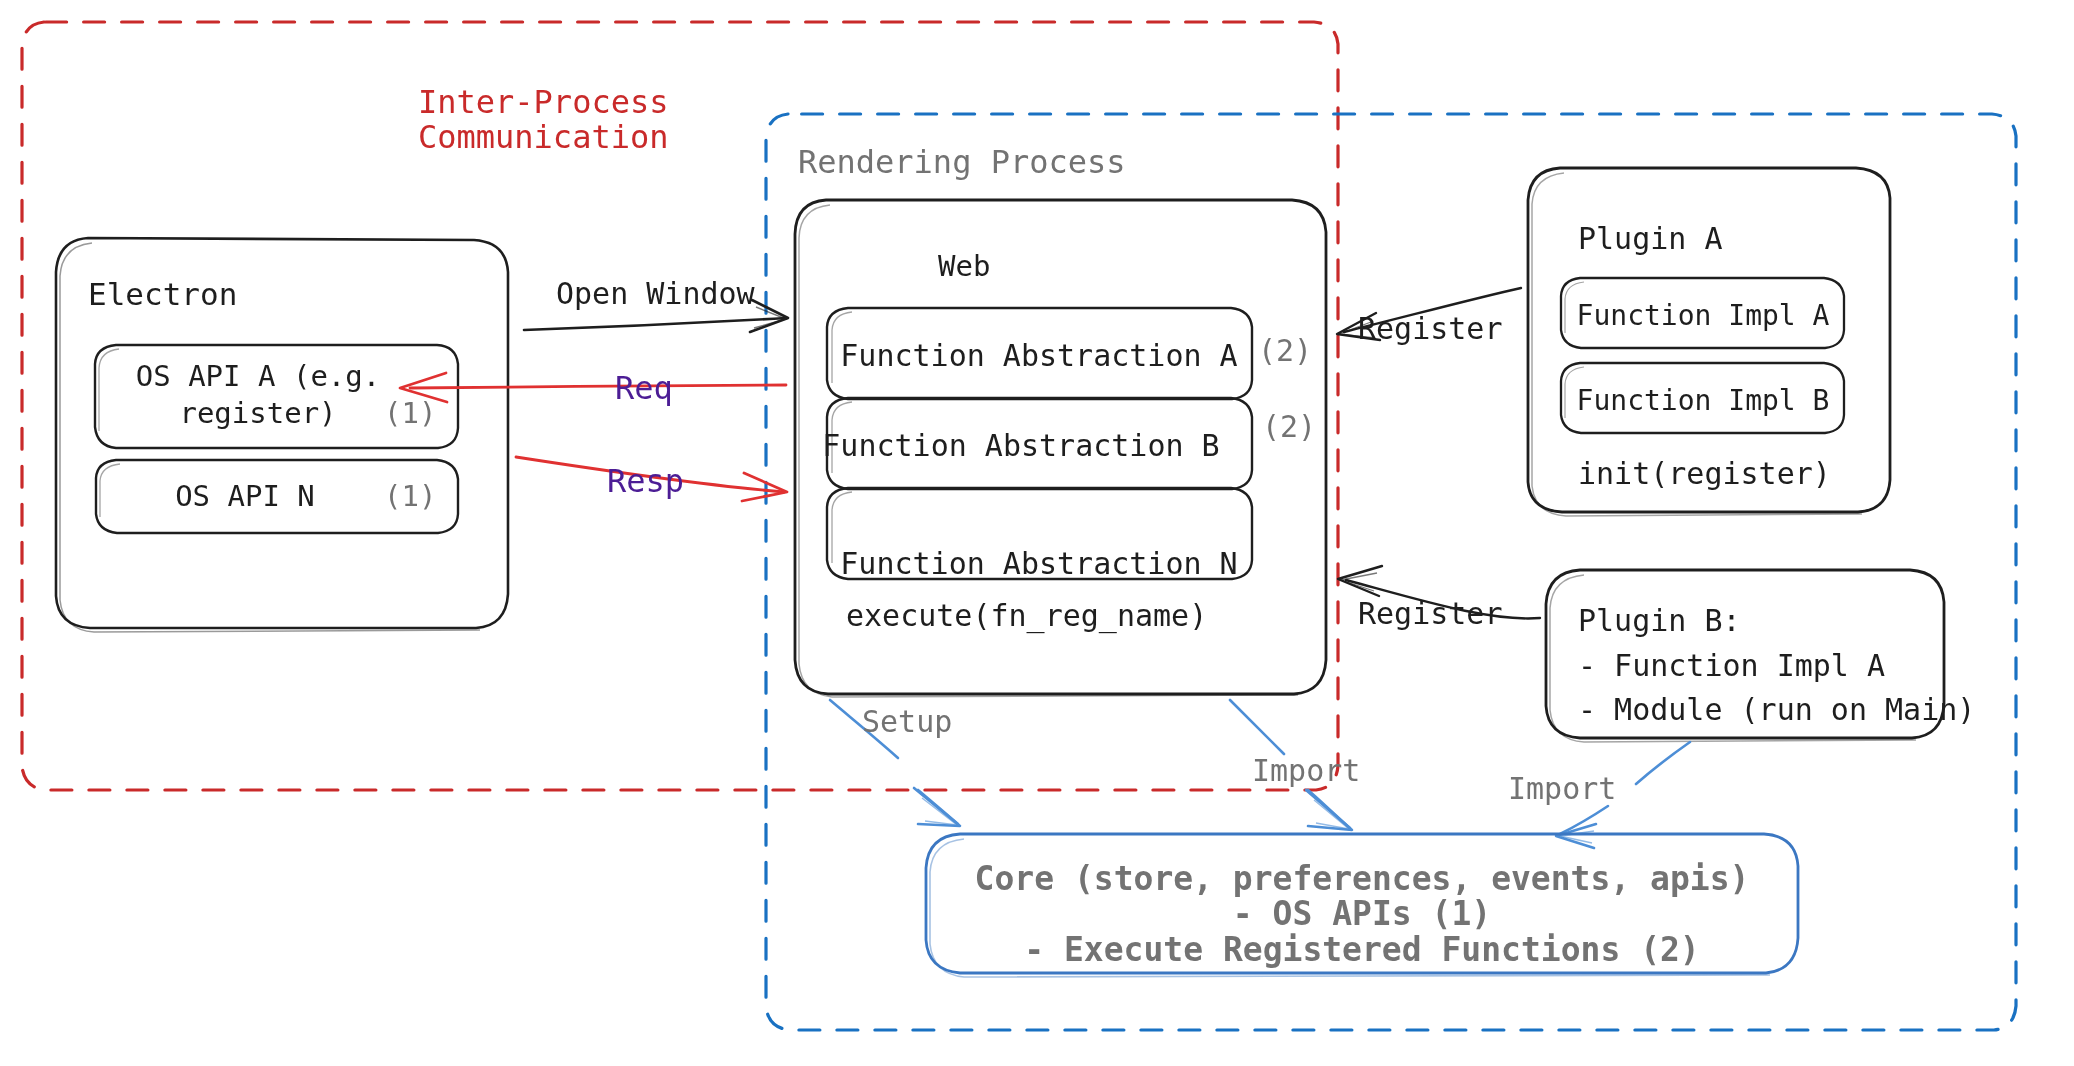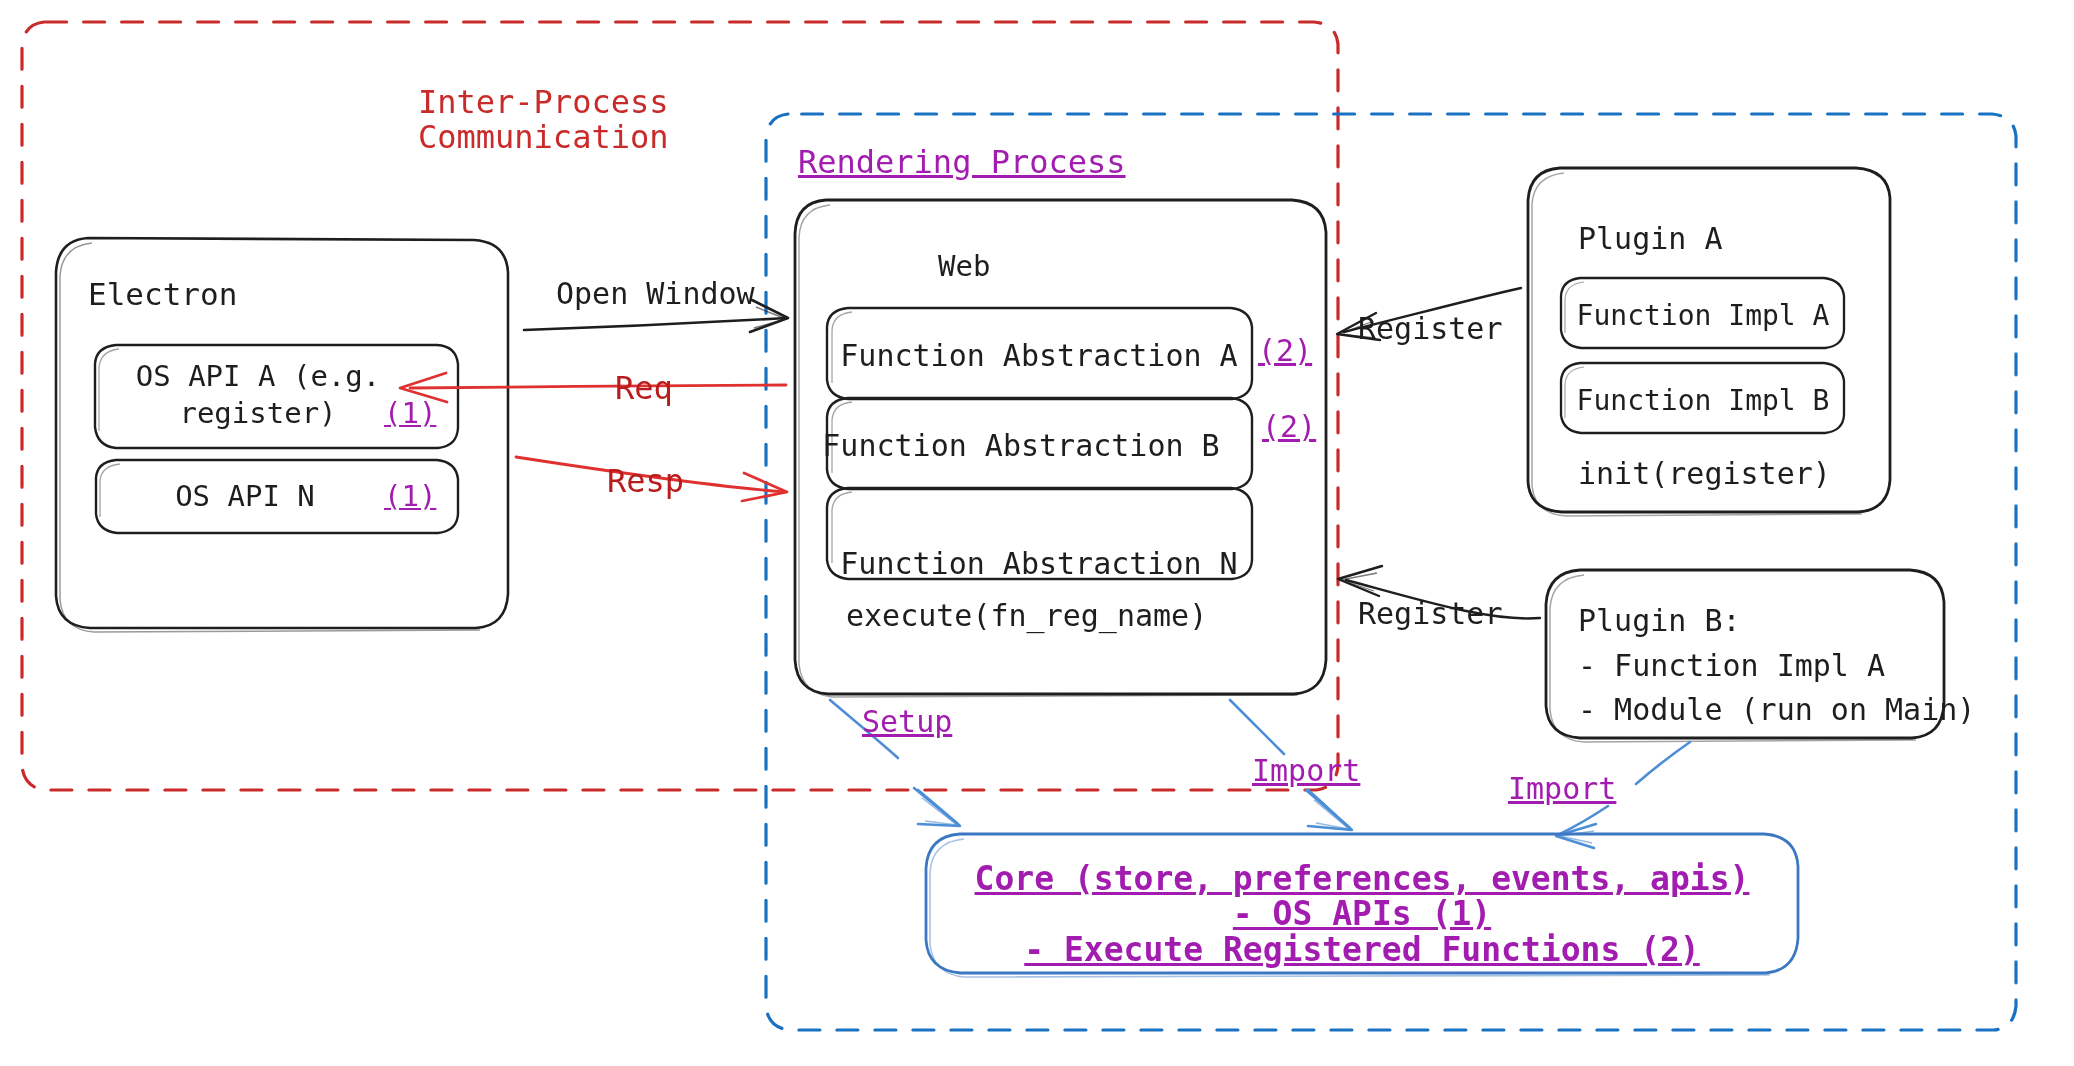--- a/index.html
+++ b/index.html
@@ -26,23 +26,23 @@
     pointer-events: none;
   }
   .lbl {
     position: absolute;
     font-family: "DejaVu Sans Mono", monospace;
     white-space: pre;
     line-height: 1.28;
     color: #1e1e1e;
   }
   .lbl.center { text-align: center; }
-  .blue { color: #a21caf; text-decoration: underline; }
+  .blue { color: #737373; }
   .red  { color: #c92a2a; }
-  .salmon { color: #b91c1c; }
+  .salmon { color: #4c1d95; }
   .t28 { font-size: 28px; }
   .t29 { font-size: 29px; }
   .t30 { font-size: 30px; }
   .t31 { font-size: 31px; }
   .t32 { font-size: 32px; }
   .t33 { font-size: 33px; }
 </style>
 </head>
 <body>
 

